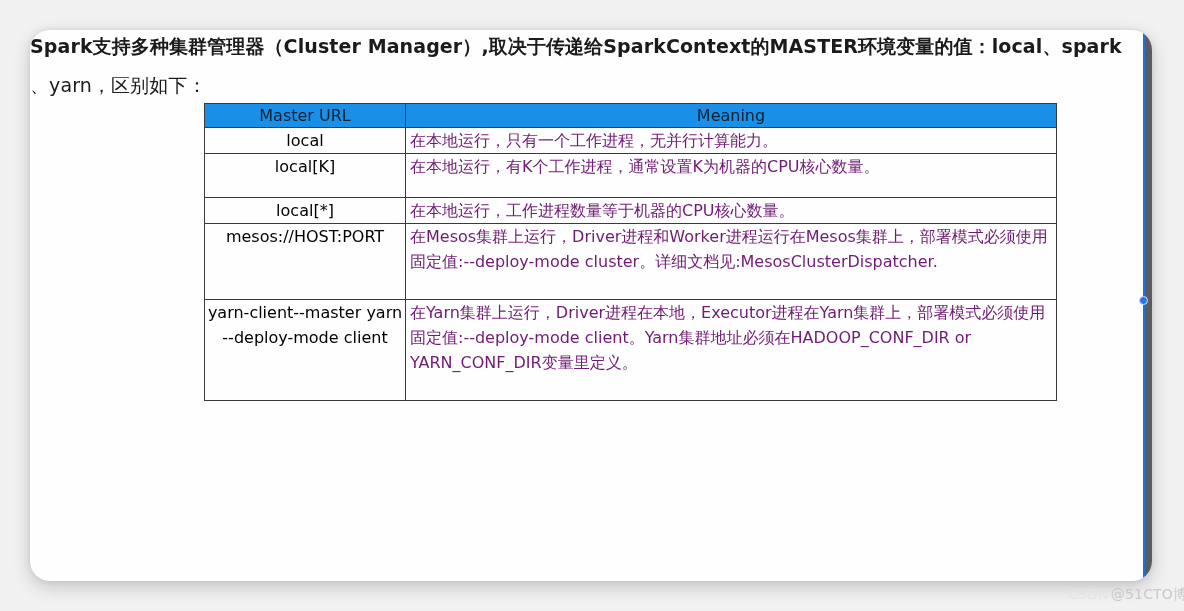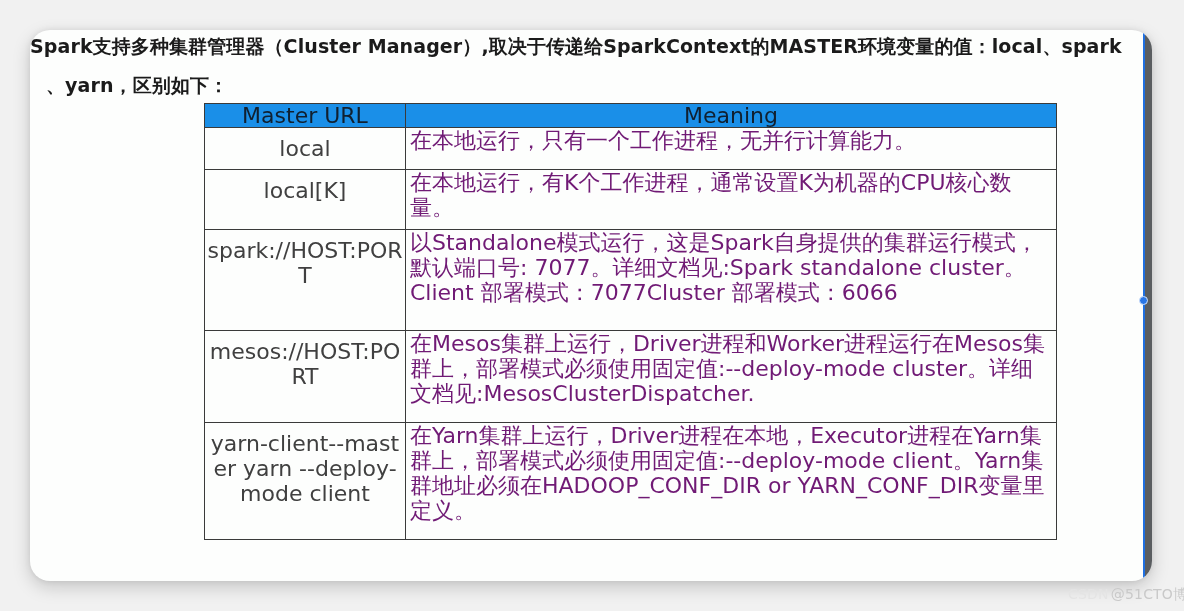--- a/index.html
+++ b/index.html
@@ -22,36 +22,36 @@
   }
   .edge-handle {
     position: absolute; right: 4px; top: 266px; width: 7px; height: 7px;
     border-radius: 50%; background: #2a76e6; border: 1px solid #cfe0fb;
   }
   .intro {
     position: absolute; left: 0px; font-size: 19px; line-height: 24px; white-space: nowrap;
     color: #1b1b1b; letter-spacing: 0.1px;
   }
   .intro.l1 { top: 4px; left: 0; font-weight: bold; }
-  .intro.l2 { top: 43px; left: 16px; font-weight: bold; }
+  .intro.l2 { top: 43px; left: 0; }
 
   table.mt {
     position: absolute; left: 174px; top: 73px; width: 852px;
     border-collapse: collapse; table-layout: fixed;
-    font-size: 22px; line-height: 25px;
+    font-size: 16px; line-height: 25px;
   }
   table.mt col.c1 { width: 201px; }
   table.mt col.c2 { width: 651px; }
   table.mt th, table.mt td {
     border: 1.5px solid #3a3a3a; padding: 0 4px; vertical-align: top;
   }
   table.mt th {
     background: #1a8fe8; color: #102030; font-weight: normal; height: 23px; line-height: 23px;
   }
-  table.mt td.k { text-align: center; color: #404040; padding: 8px 2px; word-break: break-all; }
+  table.mt td.k { text-align: center; color: #000000; padding: 0 2px; word-break: break-all; }
   table.mt td.v { text-align: left; color: #701a75; }
   tr.r-local td { height: 24px; }
   tr.r-localk td { height: 43px; }
   tr.r-localstar td { height: 24px; }
   tr.r-spark td { height: 84px; }
   tr.r-mesos td { height: 75px; }
   tr.r-yclient td { height: 100px; }
   tr.r-ycluster td { height: 100px; }
 
   .watermark {
@@ -80,23 +80,23 @@
     </thead>
     <tbody>
       <tr class="r-local">
         <td class="k">local</td>
         <td class="v">在本地运行，只有一个工作进程，无并行计算能力。</td>
       </tr>
       <tr class="r-localk">
         <td class="k">local[K]</td>
         <td class="v">在本地运行，有K个工作进程，通常设置K为机器的CPU核心数量。</td>
       </tr>
-      <tr class="r-spark">
-        <td class="k">spark://HOST:PORT</td>
-        <td class="v">以Standalone模式运行，这是Spark自身提供的集群运行模式，默认端口号: 7077。详细文档见:Spark standalone cluster。Client 部署模式：7077Cluster 部署模式：6066</td>
+      <tr class="r-localstar">
+        <td class="k">local[*]</td>
+        <td class="v">在本地运行，工作进程数量等于机器的CPU核心数量。</td>
       </tr>
       <tr class="r-mesos">
         <td class="k">mesos://HOST:PORT</td>
         <td class="v">在Mesos集群上运行，Driver进程和Worker进程运行在Mesos集群上，部署模式必须使用固定值:--deploy-mode cluster。详细文档见:MesosClusterDispatcher.</td>
       </tr>
       <tr class="r-yclient">
         <td class="k">yarn-client--master yarn --deploy-mode client</td>
         <td class="v">在Yarn集群上运行，Driver进程在本地，Executor进程在Yarn集群上，部署模式必须使用固定值:--deploy-mode client。Yarn集群地址必须在HADOOP_CONF_DIR or YARN_CONF_DIR变量里定义。</td>
       </tr>
     </tbody>

